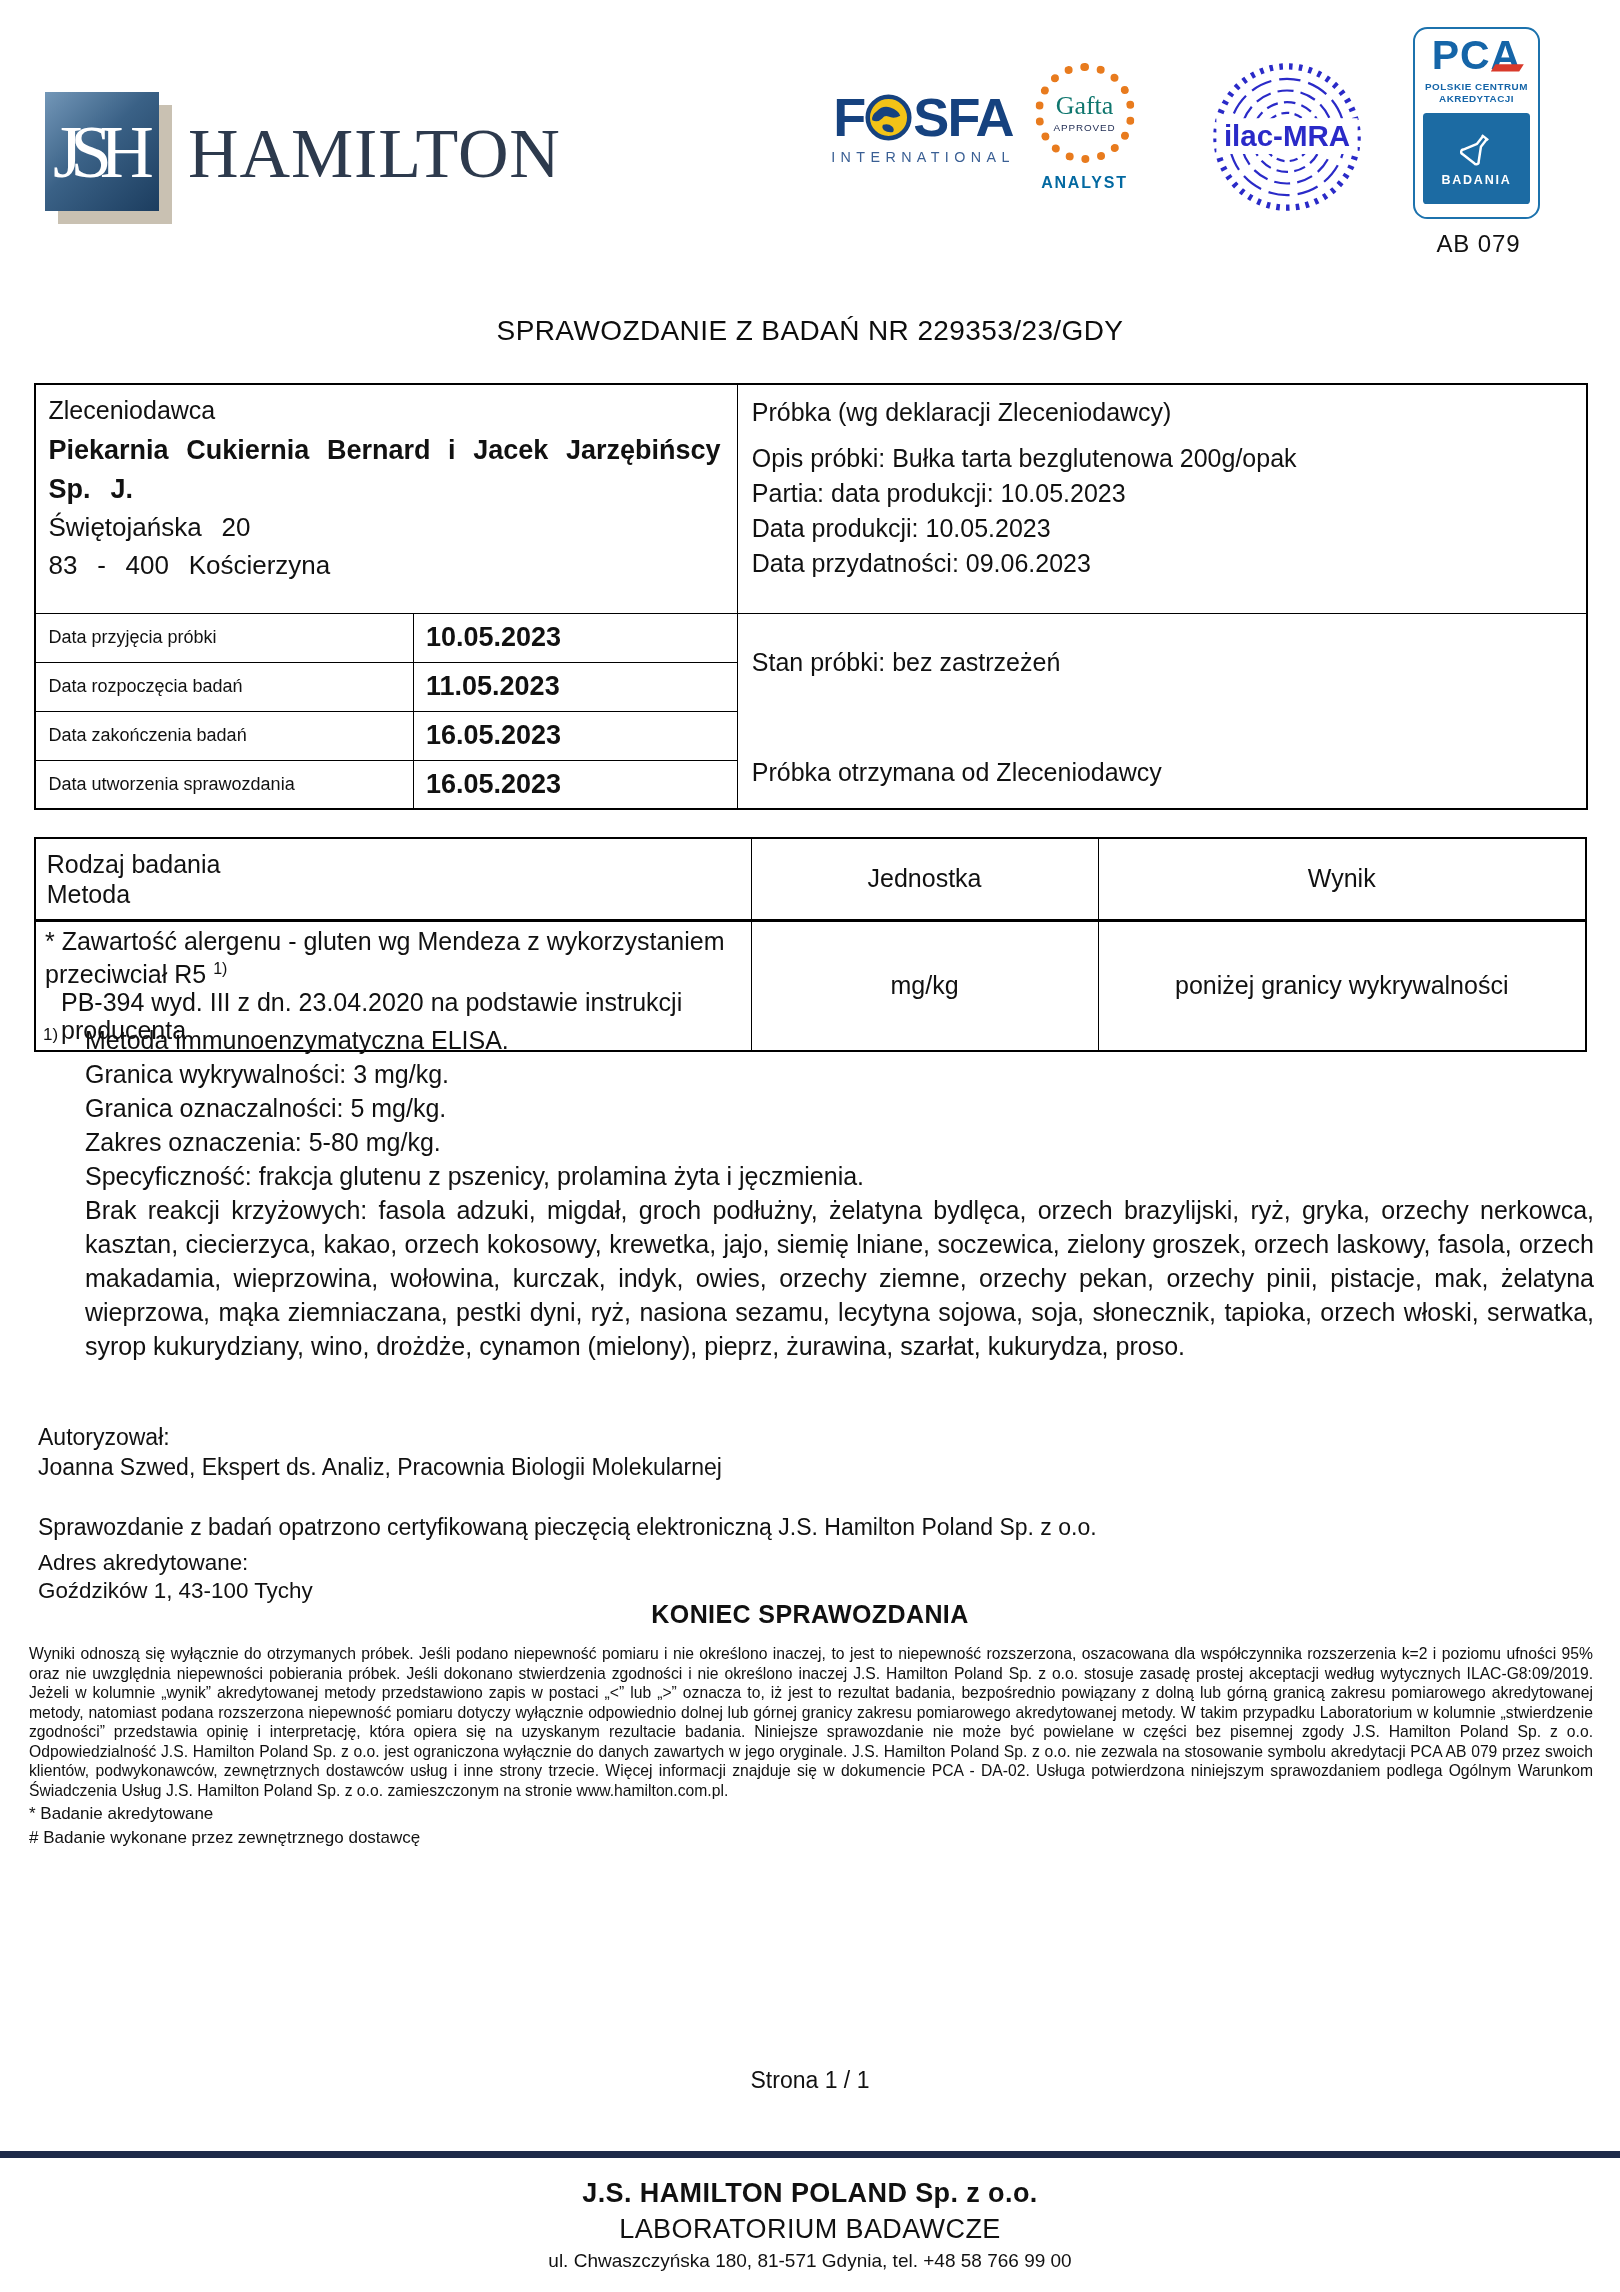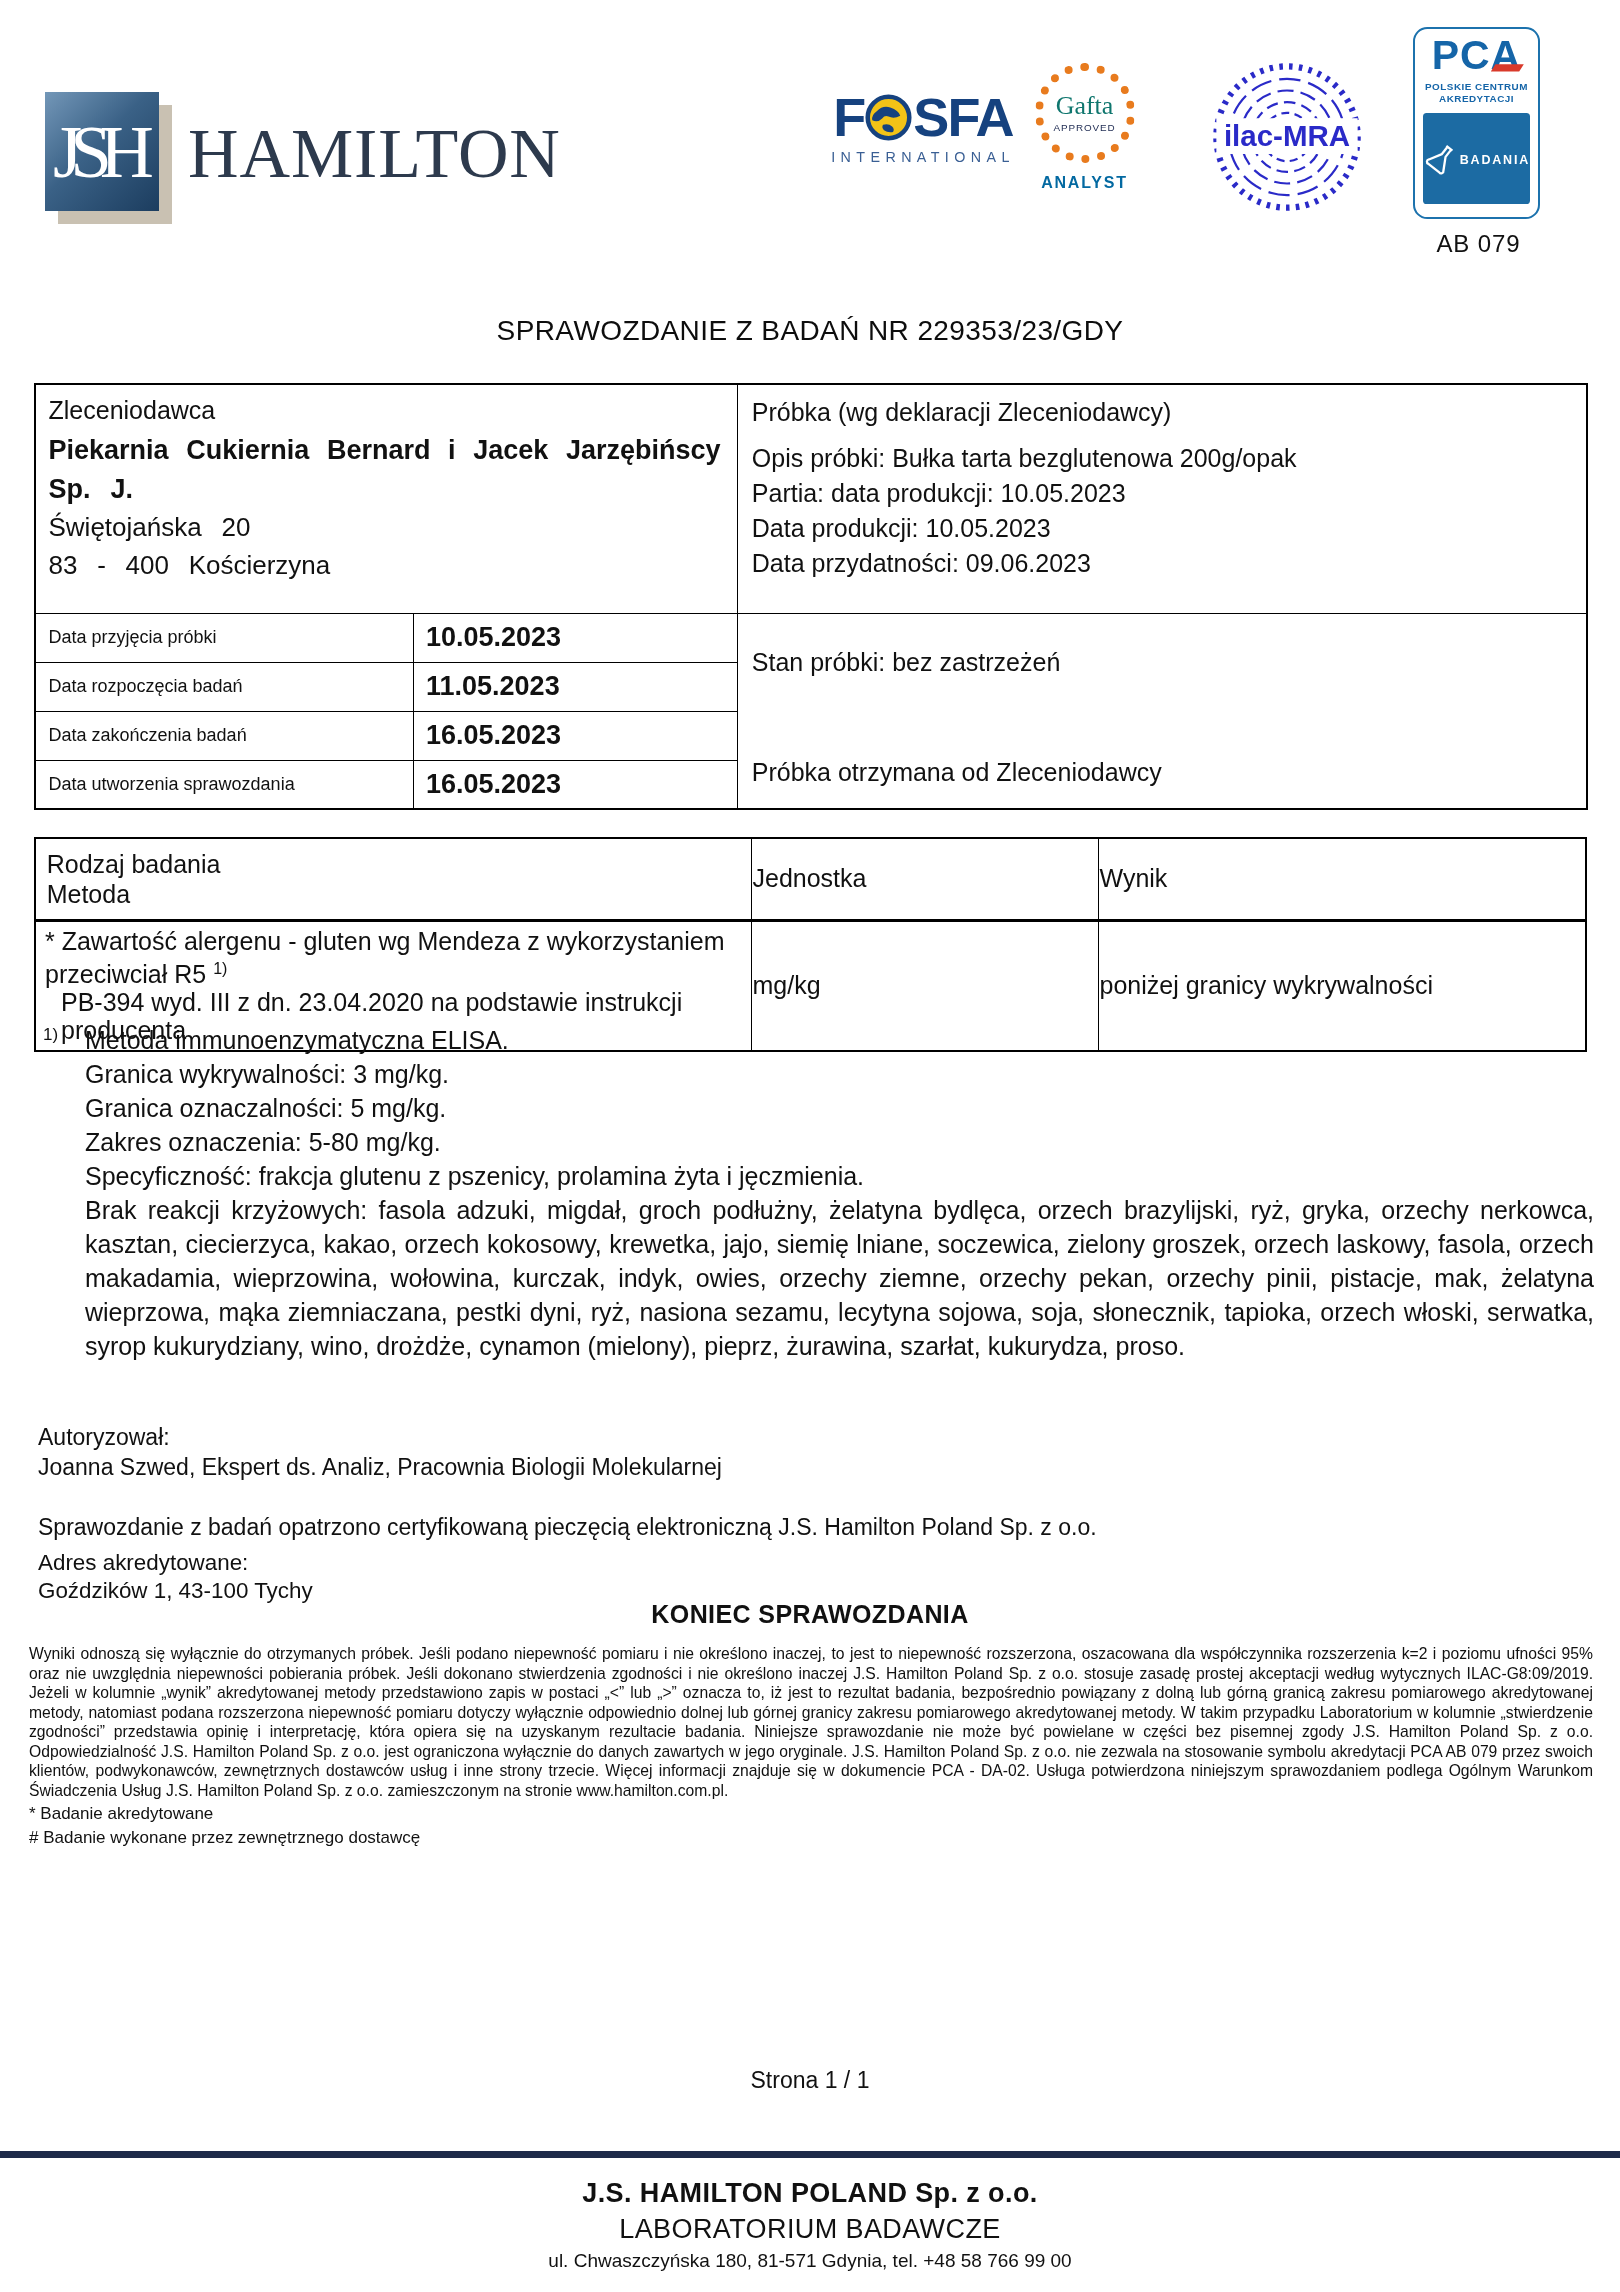--- a/index.html
+++ b/index.html
@@ -36,21 +36,21 @@
   .ilac { position:absolute; left:1211px; top:61px; width:152px; height:152px; }
 
   .pca { position:absolute; left:1413px; top:27px; width:131px; text-align:center; }
   .pca-box { border:2.7px solid #1c72ad; border-radius:14.3px; background:#fff; box-sizing:border-box;
     width:127px; height:192px; padding:7.2px 4.5px 5.4px; display:flex; flex-direction:column; align-items:center; }
   .pca-word { position:relative; font-size:41px; font-weight:bold; color:#1565a8; line-height:0.95; letter-spacing:0.9px; }
   .pca-red { position:absolute; right:-2.7px; bottom:3.6px; width:33px; height:7.2px; background:#d93a2b;
     clip-path:polygon(14% 0, 100% 0, 86% 100%, 0 100%); }
   .pca-org { margin-top:5.4px; font-size:9.9px; font-weight:bold; color:#1565a8; letter-spacing:0.5px; line-height:1.3; }
   .pca-panel { margin-top:6.3px; width:107px; height:91px; background:#1c6ba3; border-radius:3.6px;
-    display:flex; flex-direction:row; align-items:center; justify-content:center; }
+    display:flex; flex-direction:column; align-items:center; justify-content:center; }
   .pca-badania { color:#ffffff; font-weight:bold; font-size:12.5px; letter-spacing:1.8px; margin-top:4.5px; }
   .pca-code { margin-top:10.7px; font-size:24px; color:#111; letter-spacing:0.9px; }
 
   
   .report-title { position:absolute; left:0; top:315px; width:100%; text-align:center;
     font-size:28px; letter-spacing:0.4px; color:#0d0d0d; }
 
   
   table.doc-table { border-collapse:collapse; table-layout:fixed; background:#fff; }
   table.doc-table td { border:1.8px solid #000; }
@@ -68,21 +68,21 @@
   .date-label { padding-left:12.5px; font-size:18px; }
   .date-value { padding-left:12.5px; font-size:27px; font-weight:bold; }
   .state-cell { padding:0 14.3px; }
   .state-line { margin-top:14.3px; font-size:25px; }
   .origin-line { margin-top:81px; font-size:25px; }
 
   
   table.results-table { position:absolute; left:34px; top:837px; border:2.7px solid #000; }
   .res-head td { height:82px; vertical-align:middle; border-bottom:3.6px solid #000 !important; }
   .res-head .h-col1 { padding-left:10.7px; line-height:30px; }
-  .res-center { }
+  .res-center { text-align:center; }
   .res-row td { height:86px; vertical-align:middle; }
   .res-name { padding:5.4px 9px 5.4px 9px; line-height:28px; }
   .res-method { padding-left:16px; }
   sup.fn-ref { font-size:16px; }
 
   
   .footnote { position:absolute; left:43px; top:1023px; width:1551px; display:flex; }
   .fn-marker { width:42px; font-size:17px; padding-top:1.8px; flex:0 0 42px; }
   .fn-body { font-size:25px; line-height:34px; width:1509px; }
   .fn-cross { text-align:justify; }

